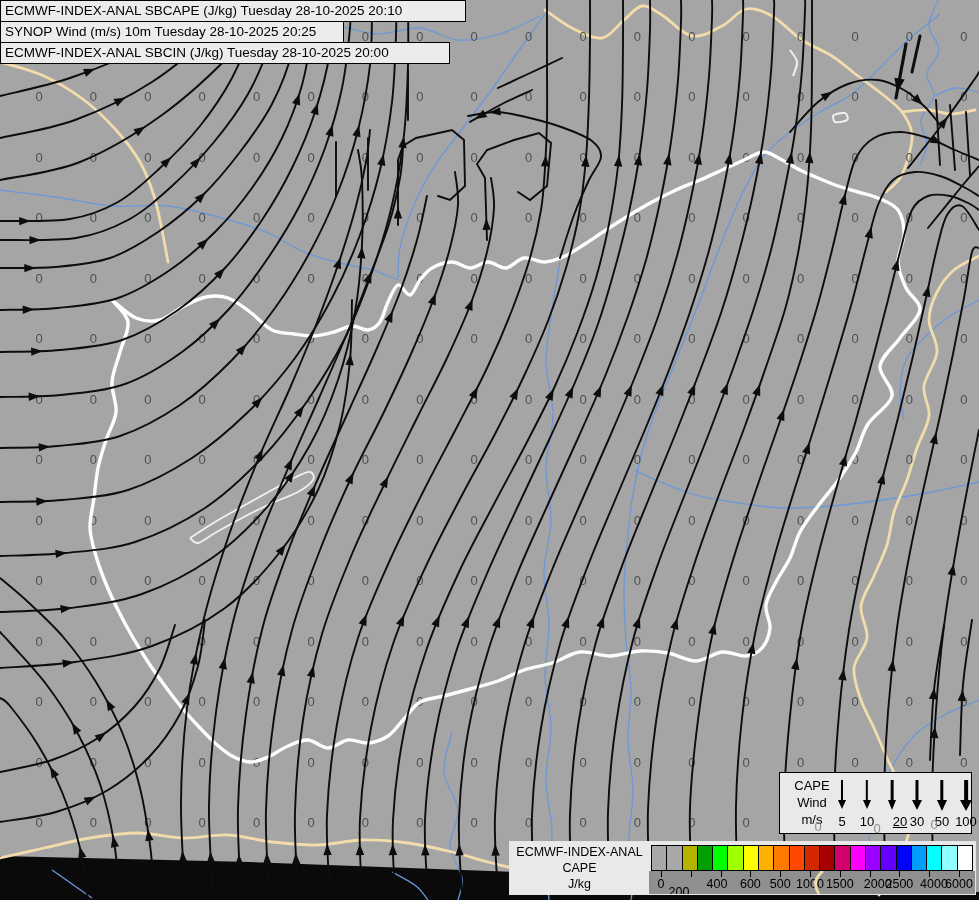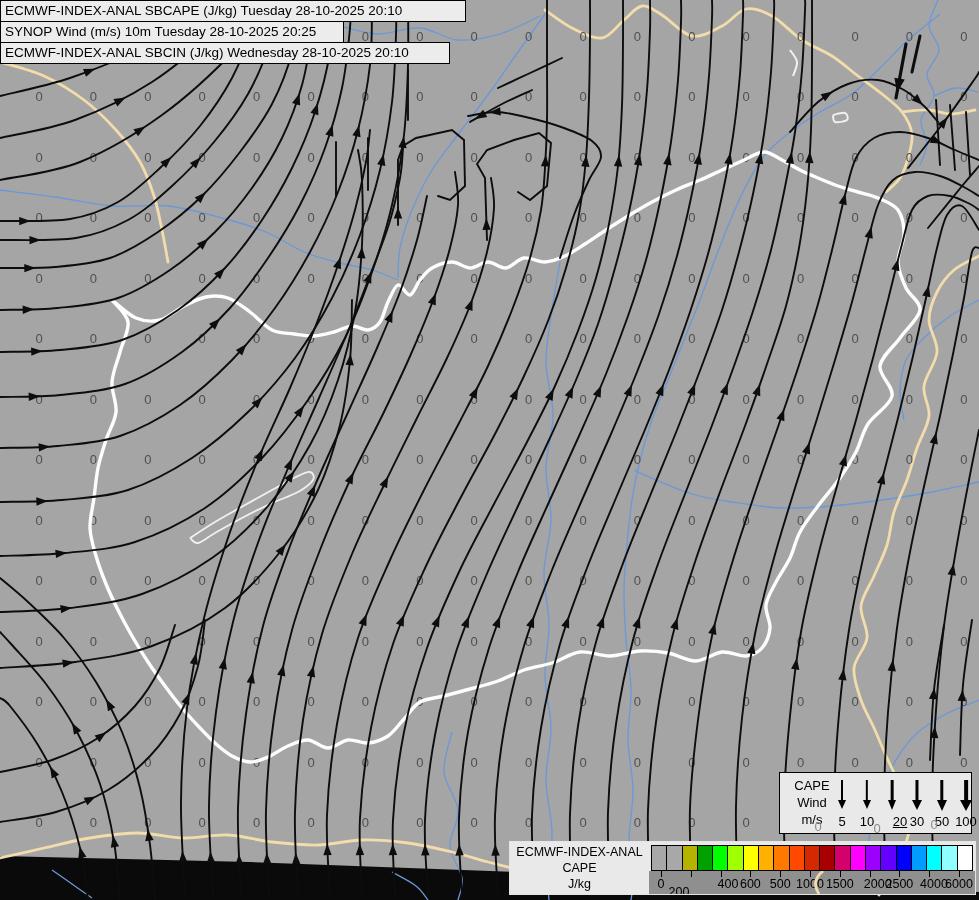--- a/index.html
+++ b/index.html
@@ -510,21 +510,21 @@
       <path d="M-7,-4.2L4.5,0L-7,4.2Z" fill="#0d0d0d" transform="translate(919.6,101.9) rotate(43.0)"></path>
       <path d="M930,760C930.6666666666666,748.3333333333334 931.6666666666666,712.5 934,690C936.3333333333334,667.5 942.3333333333334,635.8333333333334 944,625" fill="none" stroke="#0d0d0d" stroke-width="1.9" stroke-linecap="round"></path>
       <path d="M-7,-4.2L4.5,0L-7,4.2Z" fill="#0d0d0d" transform="translate(933.8,692.2) rotate(-83.9)"></path>
       <path d="M960,755C960.5,743.3333333333334 961,707.5 963,685C965,662.5 970.5,630.8333333333334 972,620" fill="none" stroke="#0d0d0d" stroke-width="1.9" stroke-linecap="round"></path>
       <path d="M-7,-4.2L4.5,0L-7,4.2Z" fill="#0d0d0d" transform="translate(962.3,694.0) rotate(-85.9)"></path>
     </svg>
 
   <div class="hdr">
     <div class="hdr-line" style="width: 460px;">ECMWF-INDEX-ANAL SBCAPE (J/kg) Tuesday 28-10-2025 20:10</div>
     <div class="hdr-line" style="width: 338px;">SYNOP Wind (m/s) 10m Tuesday 28-10-2025 20:25</div>
-    <div class="hdr-line" style="width: 444px;">ECMWF-INDEX-ANAL SBCIN (J/kg) Wednesday 28-10-2025 20:10</div>
+    <div class="hdr-line" style="width: 444px;">ECMWF-INDEX-ANAL SBCIN (J/kg) Tuesday 28-10-2025 20:00</div>
   </div>
 
   <div class="wind-legend">
     <div class="wind-title">
       <div>CAPE</div>
       <div>Wind</div>
       <div>m/s</div>
     </div>
     <div id="wind-arrows">
         <span class="warrow" style="left: 62px;">
@@ -589,21 +589,21 @@
           <div class="cape-cell" style="background: rgb(0, 255, 255);"></div>
           <div class="cape-cell" style="background: rgb(144, 255, 255);"></div>
           <div class="cape-cell" style="background: rgb(255, 255, 255);"></div>
         </div>
       <div class="cape-zone" id="cape-zone">
           <div class="cape-tick" style="left: 12px;"></div>
           <div class="cape-num" style="left: 12px;">0</div>
           <div class="cape-tick" style="left: 41.8px;"></div>
           <div class="cape-num" style="left: 30px; margin-top: 8px;">200</div>
           <div class="cape-tick" style="left: 71.6px;"></div>
-          <div class="cape-num" style="left: 79px;">400</div>
+          <div class="cape-num" style="left: 68px;">400</div>
           <div class="cape-tick" style="left: 101.4px;"></div>
           <div class="cape-num" style="left: 101.4px;">600</div>
           <div class="cape-tick" style="left: 131.2px;"></div>
           <div class="cape-num" style="left: 131.2px;">500</div>
           <div class="cape-tick" style="left: 161px;"></div>
           <div class="cape-num" style="left: 161px;">1000</div>
           <div class="cape-tick" style="left: 190.8px;"></div>
           <div class="cape-num" style="left: 190.8px;">1500</div>
           <div class="cape-tick" style="left: 220.6px;"></div>
           <div class="cape-num" style="left: 220.6px; text-align: right;">2000</div>

